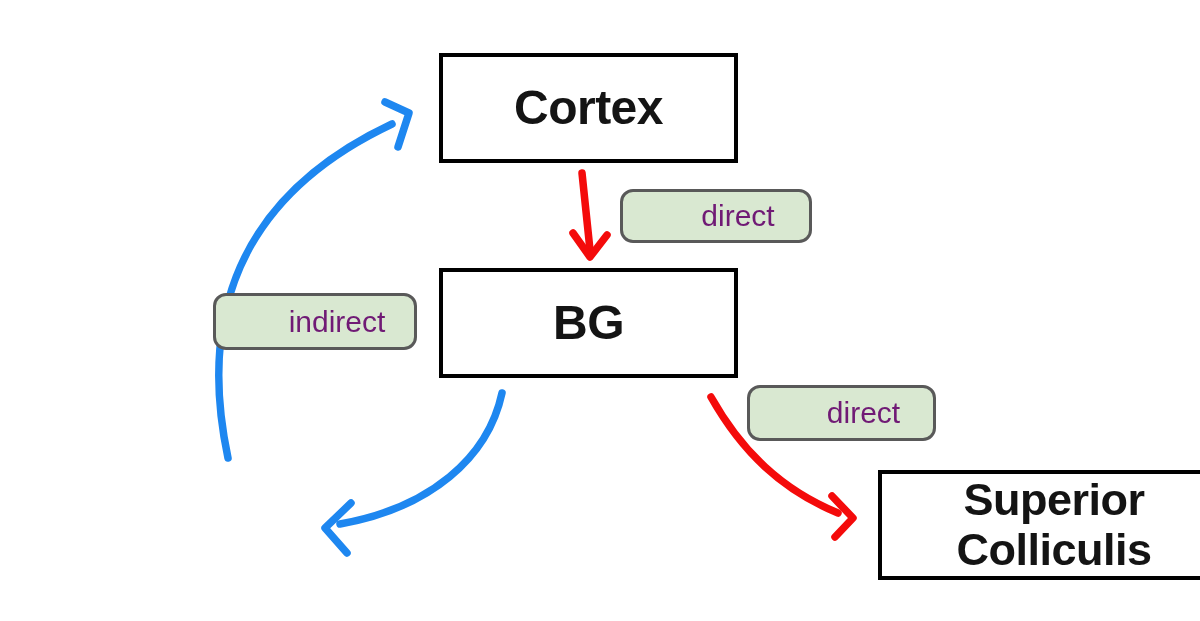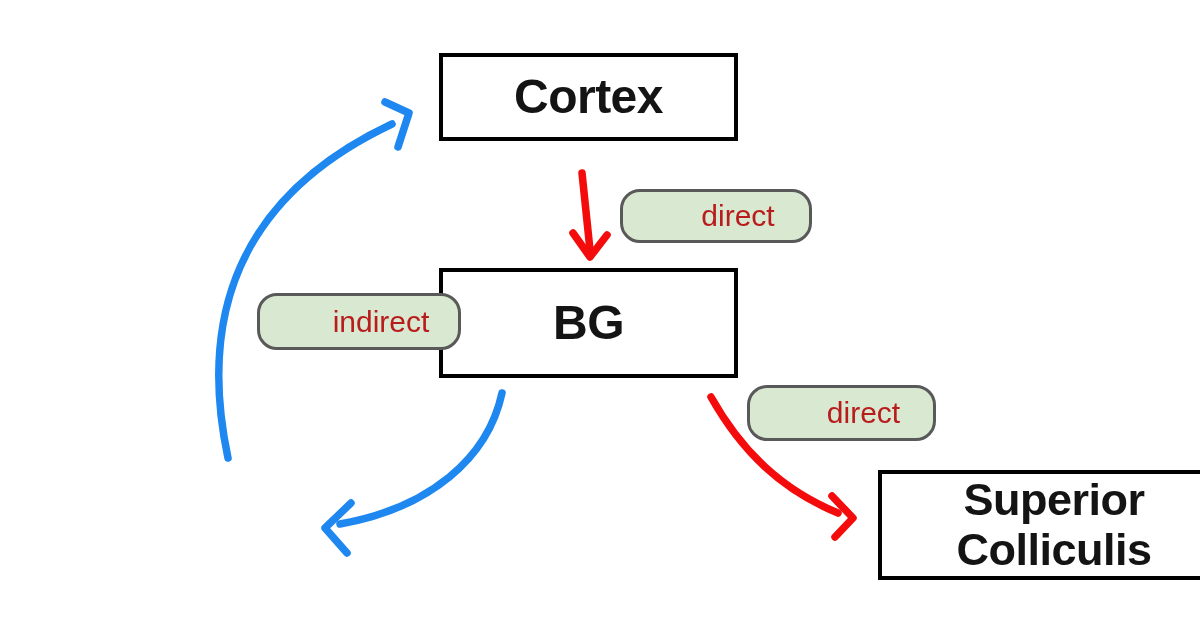--- a/index.html
+++ b/index.html
@@ -51,41 +51,41 @@
     display: flex;
     align-items: center;
     justify-content: center;
     text-align: center;
     font-weight: 700;
     font-size: 48px;
     line-height: 1.12;
     color: var(--text);
     letter-spacing: -0.5px;
   }
-  .node-cortex   { left: 439px; top: 53px;  width: 299px; height: 88px; }
+  .node-cortex   { left: 439px; top: 53px;  width: 299px; height: 110px; }
   .node-bg       { left: 439px; top: 268px; width: 299px; height: 110px; }
   .node-thalamus { left: 3px;   top: 472px; width: 300px; height: 110px; }
   .node-sc       { left: 878px; top: 470px; width: 352px; height: 110px; font-size: 45px; }
   .node-sc .node-label { width: 250px; }
   .edge-label {
     position: absolute;
     box-sizing: border-box;
     background: var(--label-fill);
     border: 3px solid var(--label-border);
-    border-radius: 20px;
+    border-radius: 13px;
     display: flex;
     align-items: center;
     justify-content: center;
     font-size: 30px;
     font-weight: 400;
-    color: #b91c1c;
+    color: #701a75;
     padding-left: 44px;
   }
   .edge-label-direct-1  { left: 620px; top: 189px; width: 192px; height: 54px; }
-  .edge-label-indirect  { left: 213px; top: 293px; width: 204px; height: 57px; margin-left: 44px; }
+  .edge-label-indirect  { left: 213px; top: 293px; width: 204px; height: 57px; }
   .edge-label-direct-2  { left: 747px; top: 385px; width: 189px; height: 56px; }
 </style>
 </head>
 <body>
 
 <div class="canvas">
 
   <svg class="arrow-layer" viewBox="0 0 1200 621" xmlns="http://www.w3.org/2000/svg">
 
     <g>

